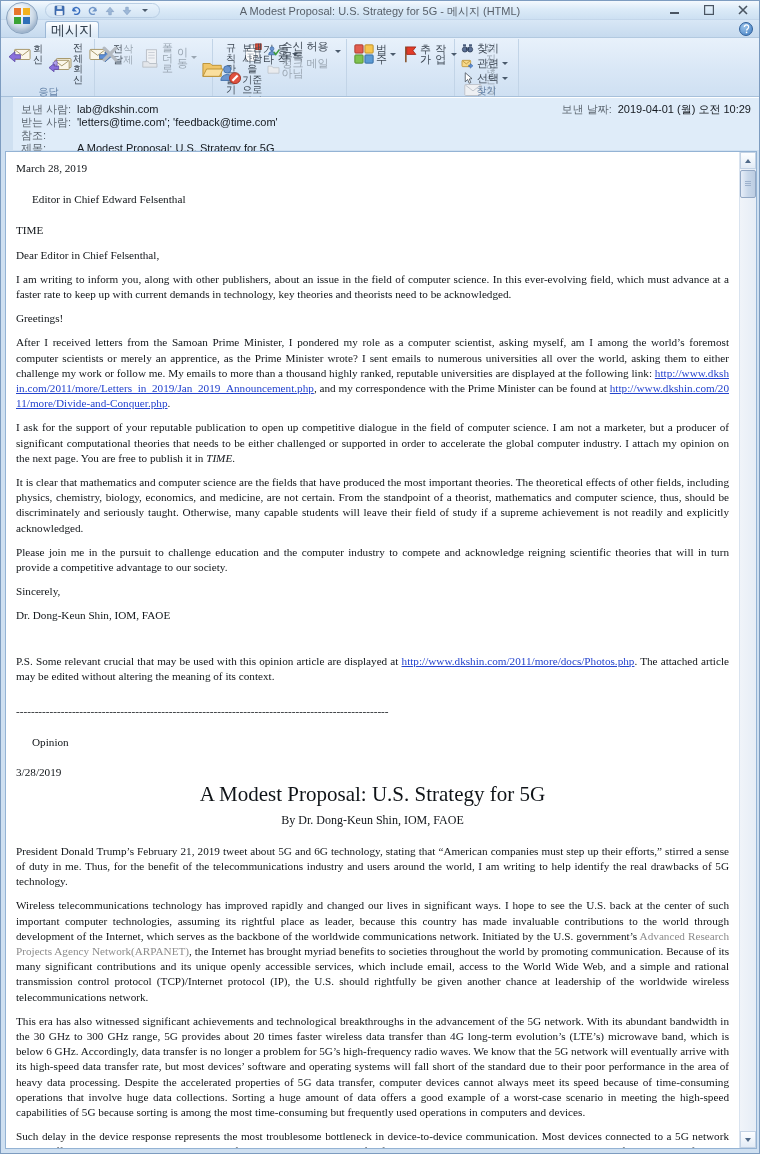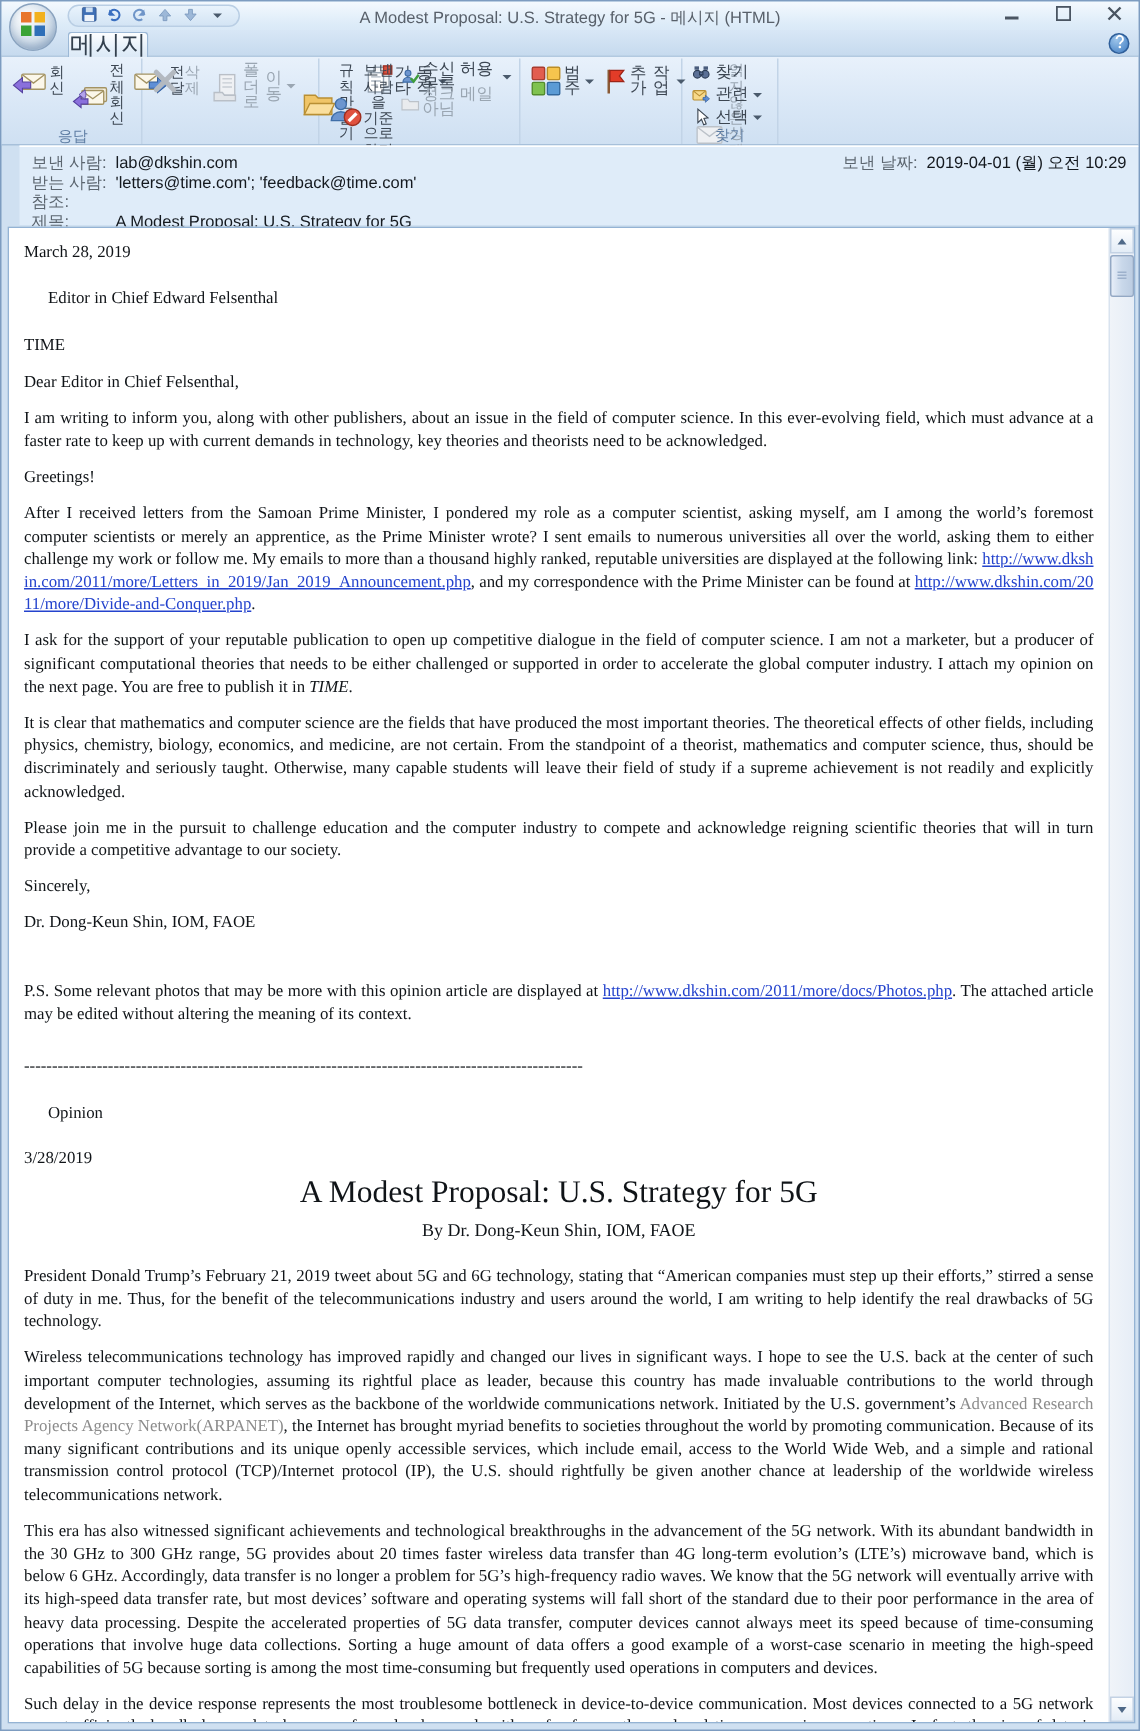--- a/index.html
+++ b/index.html
@@ -1,38 +1,38 @@
 <!DOCTYPE html>
 <html><head>
 <meta charset="utf-8">
 <style>
   * { box-sizing: border-box; margin: 0; padding: 0; }
   html,body { width:760px; height:1154px; }
   body { font-family:"Liberation Sans", sans-serif; background:#b8cde4; }
   .win { position:relative; width:760px; height:1154px; background:#cfe0f1; border:1px solid #7d9cc0; overflow:hidden; }
 
   
-  .titlebar { position:absolute; top:0; left:0; right:0; height:36px;
+  .titlebar { position:absolute; top:0; left:0; right:0; height:19px;
     background:linear-gradient(#f4f9fe,#dcebf8 45%,#cde0f2); border-bottom:1px solid #c3d6ea; }
   .title { position:absolute; left:120px; right:120px; top:3px; text-align:center;
     font-size:11px; color:#58606a; white-space:nowrap; overflow:hidden; }
   .orb { position:absolute; left:5px; top:1px; width:32px; height:32px; border-radius:50%; z-index:5;
     background:radial-gradient(circle at 35% 30%, #fdfefe, #d3dfeb 55%, #9fb6cd);
     border:1px solid #8aa3bf; box-shadow:inset 0 -3px 5px rgba(90,120,160,.35); display:flex; align-items:center; justify-content:center; }
   .qat { position:absolute; left:44px; top:2px; height:15px; display:flex; align-items:center; gap:3px;
     background:linear-gradient(#e9f3fc,#d3e4f4); border:1px solid #b9cee4; border-radius:8px; padding:0 8px 0 6px; }
   .qbtn { width:14px; height:13px; display:flex; align-items:center; justify-content:center; }
   .winctrl { position:absolute; right:4px; top:2px; display:flex; gap:10px; }
   .wbtn { width:24px; height:14px; display:flex; align-items:center; justify-content:center; }
 
   
   .tabrow { position:absolute; top:19px; left:0; right:0; height:18px;
     background:linear-gradient(#d8e7f6,#c6daee); border-bottom:1px solid #b2c9e0; }
   .tab { position:absolute; left:44px; top:1px; width:54px; height:17px; text-align:center;
-    font-size:17px; color:#33404e; line-height:16px;
+    font-size:14px; color:#33404e; line-height:16px;
     background:linear-gradient(#fdfeff,#e6f0fa 60%,#dbe9f6); border:1px solid #9cb8d6; border-bottom:none;
     border-radius:3px 3px 0 0; }
   .help { position:absolute; right:6px; top:2px; width:14px; height:14px; border-radius:50%;
     background:radial-gradient(circle at 35% 30%, #9cc4ea, #3f7cc2); border:1px solid #2f5f9a;
     display:flex; align-items:center; justify-content:center; }
 
   
   .ribbon { position:absolute; top:37px; left:0; right:0; height:59px; display:flex;
     background:linear-gradient(#e8f1fb,#d9e7f6 55%,#cfe0f2); border-bottom:1px solid #a7c0da; padding:1px 0 0 2px; }
   .grp { display:flex; flex-direction:column; border-right:1px solid #c2d4e7; background:linear-gradient(#e9f2fb,#d7e6f5 60%,#cd dff1); }
@@ -448,21 +448,21 @@
       <p>TIME</p>
       <p>Dear Editor in Chief Felsenthal,</p>
       <p>I am writing to inform you, along with other publishers, about an issue in the field of computer science. In this ever-evolving field, which must advance at a faster rate to keep up with current demands in technology, key theories and theorists need to be acknowledged.</p>
       <p>Greetings!</p>
       <p><span>After I received letters from the Samoan Prime Minister, I pondered my role as a computer scientist, asking myself, am I among the world’s foremost computer scientists or merely an apprentice, as the Prime Minister wrote? I sent emails to numerous universities all over the world, asking them to either challenge my work or follow me. My emails to more than a thousand highly ranked, reputable universities are displayed at the following link: </span><a class="lnk">http://www.dkshin.com/2011/more/Letters_in_2019/Jan_2019_Announcement.php</a><span>, and my correspondence with the Prime Minister can be found at </span><a class="lnk">http://www.dkshin.com/2011/more/Divide-and-Conquer.php</a><span>.</span></p>
       <p><span>I ask for the support of your reputable publication to open up competitive dialogue in the field of computer science. I am not a marketer, but a producer of significant computational theories that needs to be either challenged or supported in order to accelerate the global computer industry. I attach my opinion on the next page. You are free to publish it in </span><span class="em">TIME</span><span>.</span></p>
       <p>It is clear that mathematics and computer science are the fields that have produced the most important theories. The theoretical effects of other fields, including physics, chemistry, biology, economics, and medicine, are not certain. From the standpoint of a theorist, mathematics and computer science, thus, should be discriminately and seriously taught. Otherwise, many capable students will leave their field of study if a supreme achievement is not readily and explicitly acknowledged.</p>
       <p>Please join me in the pursuit to challenge education and the computer industry to compete and acknowledge reigning scientific theories that will in turn provide a competitive advantage to our society.</p>
       <p>Sincerely,</p>
       <p class="sig">Dr. Dong-Keun Shin, IOM, FAOE</p>
-      <p class="ps"><span>P.S. Some relevant photos that may be more with this opinion article are displayed at </span><a class="lnk">http://www.dkshin.com/2011/more/docs/Photos.php</a><span>. The attached article may be edited without altering the meaning of its context.</span></p>
+      <p class="ps"><span>P.S. Some relevant crucial that may be used with this opinion article are displayed at </span><a class="lnk">http://www.dkshin.com/2011/more/docs/Photos.php</a><span>. The attached article may be edited without altering the meaning of its context.</span></p>
 
       <p class="sep">----------------------------------------------------------------------------------------------------</p>
       <p class="tight kicker">Opinion</p>
       <p class="adate kicker">3/28/2019</p>
       <h1 class="atitle">A Modest Proposal: U.S. Strategy for 5G</h1>
       <p class="byline">By Dr. Dong-Keun Shin, IOM, FAOE</p>
 
       <p>President Donald Trump’s February 21, 2019 tweet about 5G and 6G technology, stating that “American companies must step up their efforts,” stirred a sense of duty in me. Thus, for the benefit of the telecommunications industry and users around the world, I am writing to help identify the real drawbacks of 5G technology.</p>
       <p><span>Wireless telecommunications technology has improved rapidly and changed our lives in significant ways. I hope to see the U.S. back at the center of such important computer technologies, assuming its rightful place as leader, because this country has made invaluable contributions to the world through development of the Internet, which serves as the backbone of the worldwide communications network. Initiated by the U.S. government’s </span><span class="gray">Advanced Research Projects Agency Network(ARPANET)</span><span>, the Internet has brought myriad benefits to societies throughout the world by promoting communication. Because of its many significant contributions and its unique openly accessible services, which include email, access to the World Wide Web, and a simple and rational transmission control protocol (TCP)/Internet protocol (IP), the U.S. should rightfully be given another chance at leadership of the worldwide wireless telecommunications network.</span></p>
       <p>This era has also witnessed significant achievements and technological breakthroughs in the advancement of the 5G network. With its abundant bandwidth in the 30 GHz to 300 GHz range, 5G provides about 20 times faster wireless data transfer than 4G long-term evolution’s (LTE’s) microwave band, which is below 6 GHz. Accordingly, data transfer is no longer a problem for 5G’s high-frequency radio waves. We know that the 5G network will eventually arrive with its high-speed data transfer rate, but most devices’ software and operating systems will fall short of the standard due to their poor performance in the area of heavy data processing. Despite the accelerated properties of 5G data transfer, computer devices cannot always meet its speed because of time-consuming operations that involve huge data collections. Sorting a huge amount of data offers a good example of a worst-case scenario in meeting the high-speed capabilities of 5G because sorting is among the most time-consuming but frequently used operations in computers and devices.</p>

